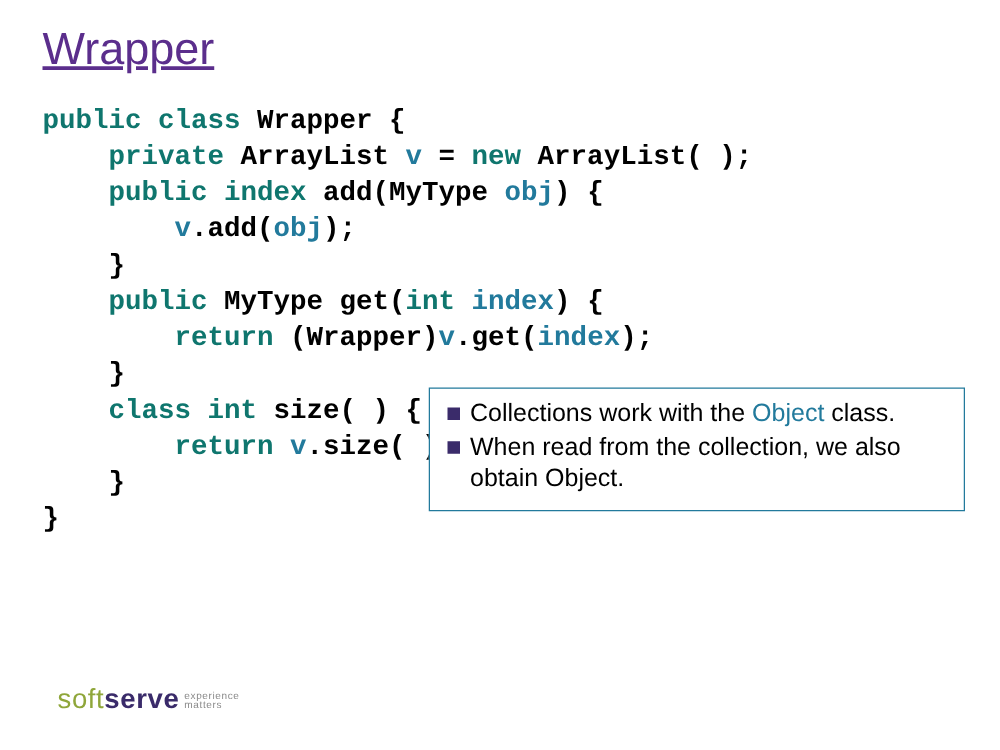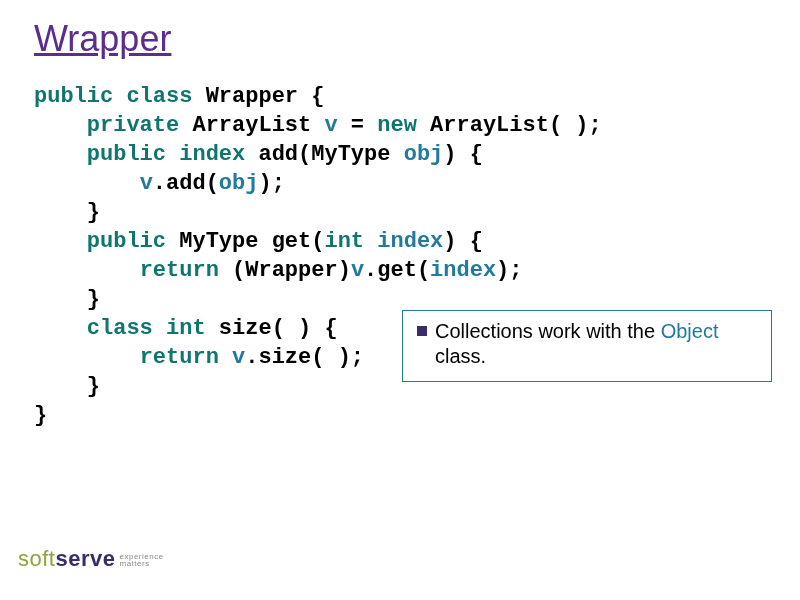--- a/index.html
+++ b/index.html
@@ -26,42 +26,42 @@
     white-space: pre;
     font-weight: bold;
   }
   .kw { color: #0f766e; }
   .txt { color: #000; }
   .var { color: #227a9c; }
   .callout {
     position: absolute;
     right: 28px;
     top: 310px;
-    width: 370px;
+    width: 429px;
     border: 1px solid #227a9c;
     padding: 8px 10px 10px 10px;
     background: #fff;
     font-size: 20px;
     line-height: 1.25;
   }
   .callout ul { list-style: none; }
   .callout li { padding-left: 22px; position: relative; margin-bottom: 2px; }
   .callout li::before {
     content: "";
     position: absolute;
     left: 4px;
     top: 7px;
     width: 10px;
     height: 10px;
     background: #3a2b6a;
   }
   .obj { color: #227a9c; }
   .logo {
     position: absolute;
-    left: 18px;
+    left: 46px;
     bottom: 28px;
     font-size: 22px;
     letter-spacing: 0.5px;
   }
   .logo .soft { color: #8fa63a; font-weight: 300; }
   .logo .serve { color: #3a2b6a; font-weight: 600; }
   .logo .tag {
     display: inline-block;
     font-size: 8px;
     color: #8a8a8a;
@@ -84,18 +84,19 @@
         <span class="kw">return</span><span class="txt"> (Wrapper)</span><span class="var">v</span><span class="txt">.get(</span><span class="var">index</span><span class="txt">);</span>
     <span class="txt">}</span>
     <span class="kw">class int</span><span class="txt"> size( ) {</span>
         <span class="kw">return</span><span class="txt"> </span><span class="var">v</span><span class="txt">.size( );</span>
     <span class="txt">}</span>
 <span class="txt">}</span></div>
 
 <div class="callout">
   <ul>
     <li><span>Collections work with the </span><span class="obj">Object</span><span> class.</span></li>
+    <li><span>When read from the collection, we also obtain Object.</span></li>
   </ul>
 </div>
 
 <div class="logo">
   <span class="soft">soft</span><span class="serve">serve</span><span class="tag"><span>experience</span><br><span>matters</span></span>
 </div>
 
 </body></html>

